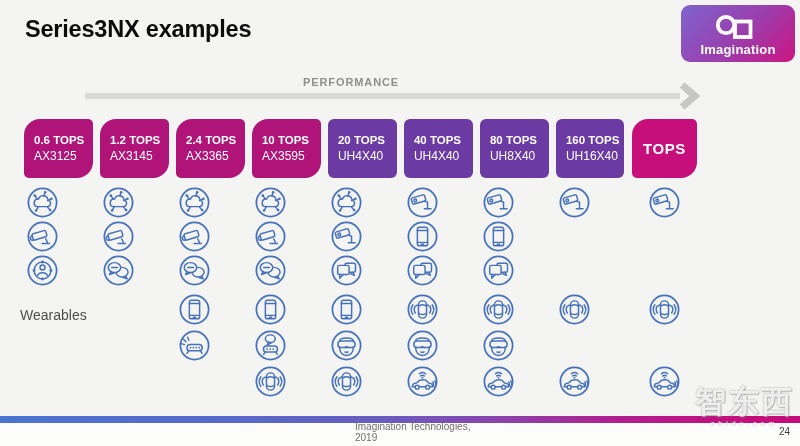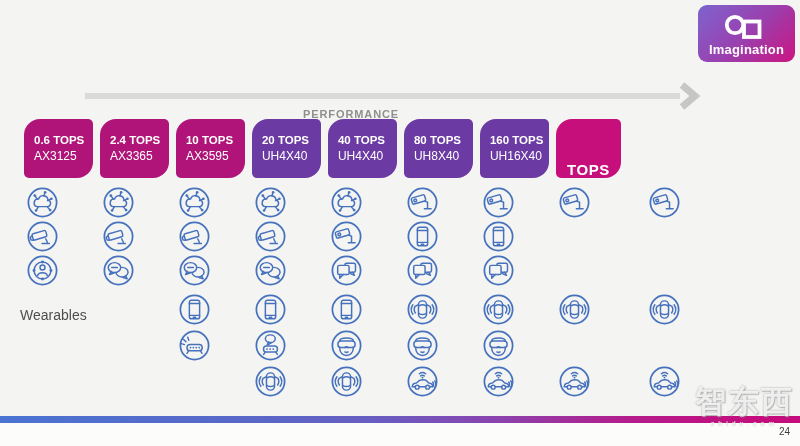--- a/index.html
+++ b/index.html
@@ -3,36 +3,36 @@
 <meta charset="utf-8">
 <style>
   :root{
     --bg:#f4f4f2; --ax:#b01478; --uh:#6b3aa2; --tops:#c60f7b; --blue:#4671bd;
   }
   *{box-sizing:border-box;}
   body{margin:0;font-family:"Liberation Sans",sans-serif;}
   .slide{position:relative;width:800px;height:446px;background:var(--bg);overflow:hidden;}
   .title{position:absolute;left:25px;top:16px;font-size:23.5px;font-weight:700;color:#0c0c0c;letter-spacing:-0.2px;}
   
-  .logo{position:absolute;right:5px;top:5px;width:97px;height:57px;border-radius:9px;
+  .logo{position:absolute;right:5px;top:5px;width:114px;height:57px;border-radius:9px;
         background:linear-gradient(135deg,#7e64cd 0%,#9a3fae 52%,#cc1580 100%);
         display:flex;flex-direction:column;align-items:center;justify-content:center;padding-top:3px;}
   .logo-glyph{display:block;}
   .logo-brand{color:#fff;font-size:13px;font-weight:700;letter-spacing:0.2px;margin-top:1px;}
   
-  .perf-label{position:absolute;left:303px;top:76px;font-size:11px;font-weight:700;color:#8f8f8d;letter-spacing:0.9px;margin-top:32px;}
+  .perf-label{position:absolute;left:303px;top:76px;font-size:11px;font-weight:700;color:#8f8f8d;letter-spacing:0.9px;}
   .perf-line{position:absolute;left:85px;top:93px;width:595px;height:6px;background:#dadad8;}
   .perf-head{position:absolute;left:676px;top:81px;}
   
   .header-row{position:absolute;left:24px;top:119px;display:flex;gap:7.4px;}
   .hbox{width:68.6px;height:59px;border-radius:16px 5px 16px 5px;color:#fff;
         display:flex;flex-direction:column;justify-content:center;padding-left:10px;gap:3px;}
   .hbox.ax{background:var(--ax);}
-  .hbox.uh{background:var(--uh);}
-  .hbox.tops{background:var(--tops);width:65px;align-items:center;justify-content:flex-end;padding-left:0;}
+  .hbox.uh{background:var(--uh);border-radius:6px;}
+  .hbox.tops{background:var(--tops);width:65px;align-items:center;justify-content:center;padding-left:0;}
   .hbox .tops-val{font-size:11.5px;font-weight:700;}
   .hbox .chip{font-size:12px;font-weight:400;}
   .hbox .tops-only{font-size:15px;font-weight:700;letter-spacing:0.5px;}
   
   .icon-grid{position:absolute;left:24px;top:185px;display:flex;gap:7.4px;}
   .icon-col{width:68.6px;display:flex;flex-direction:column;align-items:center;transform:translateX(-16px);}
   .icon-col:nth-child(9){transform:translateX(-2px);}
   .icon-cell{height:34px;width:34px;display:flex;align-items:center;justify-content:center;}
   .icon-cell:nth-child(4){margin-top:5px;}
   .icon-cell:nth-child(5){margin-top:2px;}
@@ -188,20 +188,21 @@
       <path d="M29.2 18.6 q1.8 2.4 0 4.8 M31.4 17.4 q2.4 3.3 0 6.6"></path>
     </g>
     <g fill="currentColor" stroke="none">
         <circle cx="18" cy="13.8" r="1"></circle>
       </g>
   </symbol>
 </svg>
 
 <div class="slide">
 
+  <div class="title">Series3NX examples</div>
 
   <div class="logo">
     <svg class="logo-glyph" width="54" height="28" viewBox="0 0 54 28">
       <g fill="none" stroke="#ffffff" stroke-width="3.8">
         <circle cx="15" cy="12" r="8.2"></circle>
         <rect x="24" y="8.5" width="15.5" height="15.5"></rect>
       </g>
     </svg>
     <div class="logo-brand">Imagination</div>
   </div>
@@ -211,20 +212,24 @@
   <svg class="perf-head" width="28" height="30" viewBox="0 0 28 30">
     <polyline points="6,4 19,15 6,26" fill="none" stroke="#c6c6c4" stroke-width="7"></polyline>
   </svg>
 
   <div class="header-row" id="header-row">
       <div class="hbox ax">
         <span class="tops-val">0.6 TOPS</span>
         <span class="chip">AX3125</span>
       </div>
       <div class="hbox ax">
+        <span class="tops-val">1.2 TOPS</span>
+        <span class="chip">AX3145</span>
+      </div>
+      <div class="hbox ax">
         <span class="tops-val">2.4 TOPS</span>
         <span class="chip">AX3365</span>
       </div>
       <div class="hbox ax">
         <span class="tops-val">10 TOPS</span>
         <span class="chip">AX3595</span>
       </div>
       <div class="hbox uh">
         <span class="tops-val">20 TOPS</span>
         <span class="chip">UH4X40</span>
@@ -491,20 +496,24 @@
         <div class="icon-cell"></div>
         <div class="icon-cell"></div>
       </div>
     </div>
 
   <div class="wearables-label">Wearables</div>
 
   <div class="below-bar"></div>
   <div class="grad-bar"></div>
 
+  <div class="credit">
+    <div>Imagination Technologies,</div>
+    <div>2019</div>
+  </div>
   <div class="page-num">24</div>
 
   <div class="watermark">
     <div class="wm-text">智东西</div>
     <div class="wm-sub">zhidx.com</div>
   </div>
 
 </div>
 
 </body></html>

